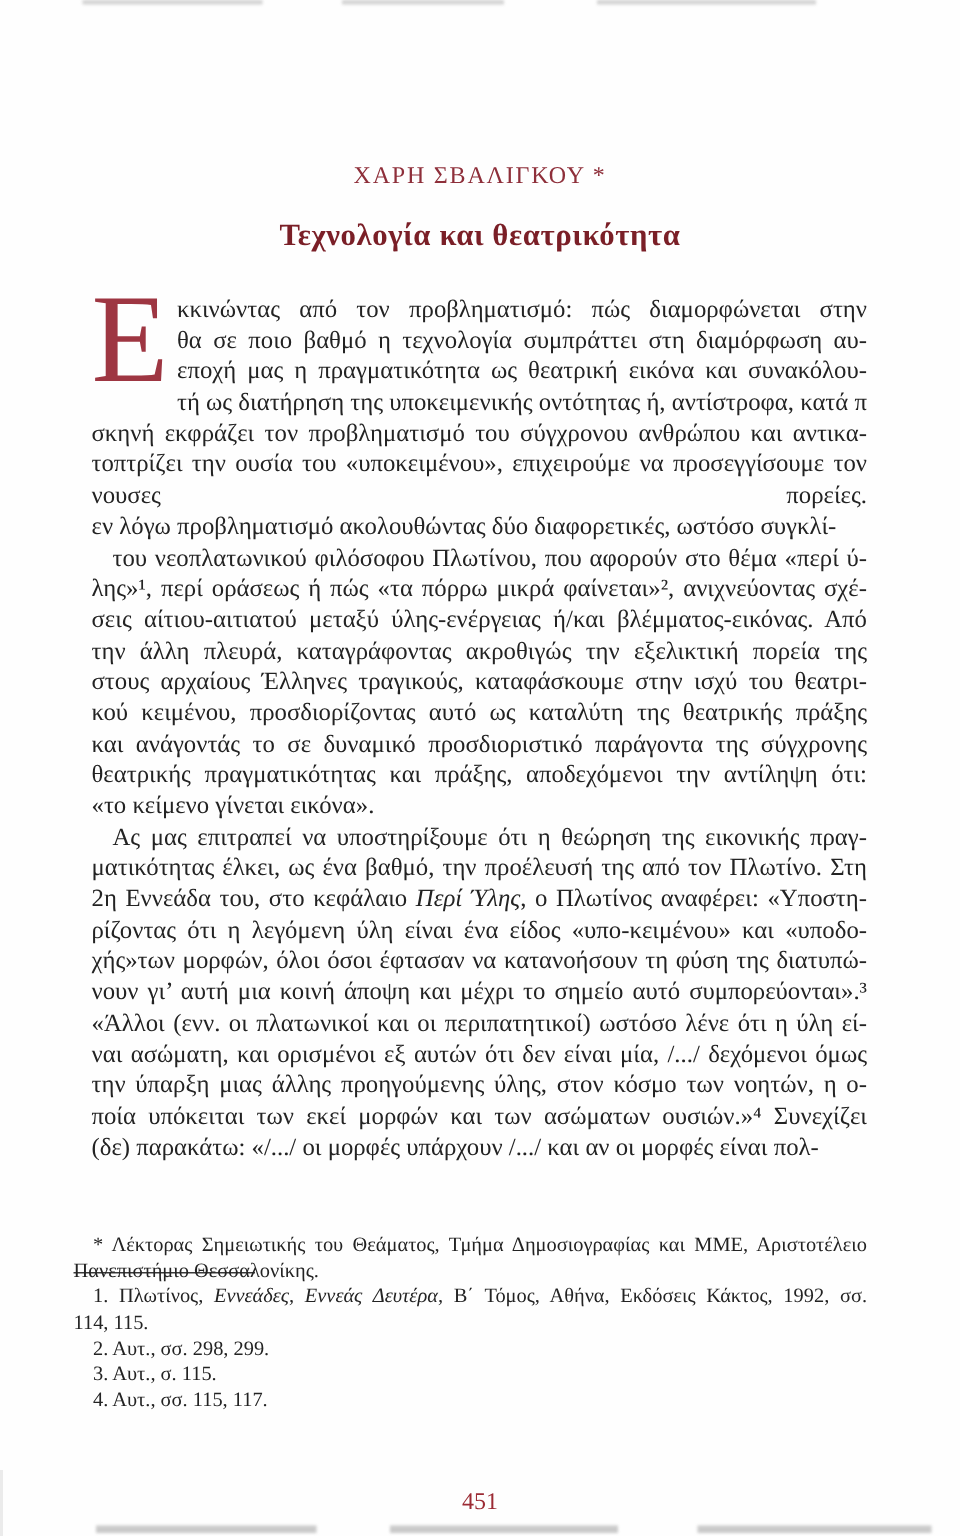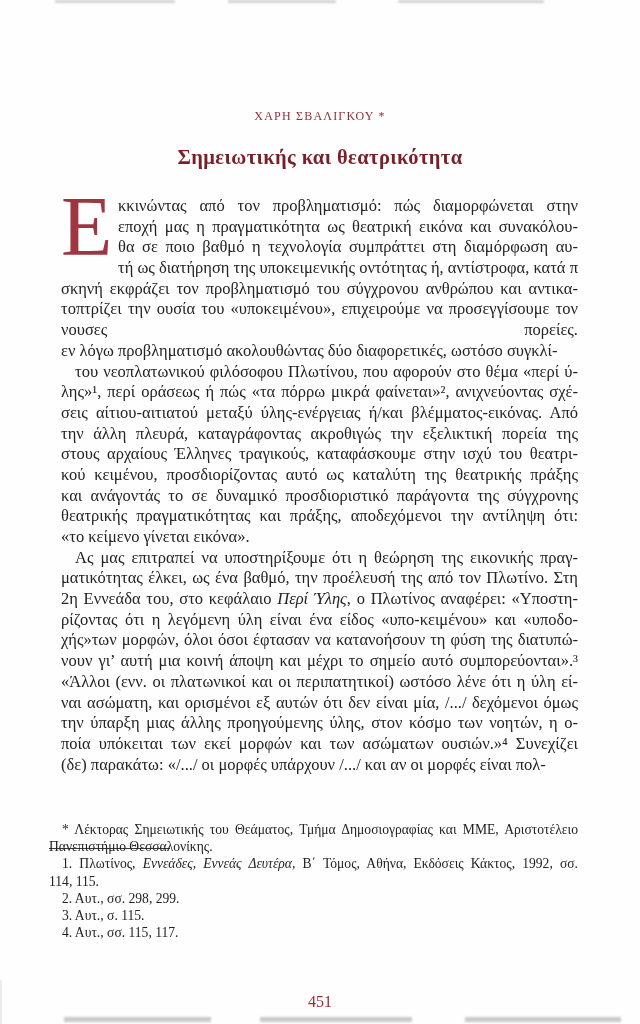--- a/index.html
+++ b/index.html
@@ -18,21 +18,21 @@
   .sb-t1 { left: 55px;  top: 0; width: 120px; height: 3px; }
   .sb-t2 { left: 228px; top: 0; width: 108px; height: 3px; }
   .sb-t3 { left: 398px; top: 0; width: 146px; height: 3px; }
   .sb-b1 { left: 64px;  top: 1017px; width: 147px; height: 5px; opacity:.55; }
   .sb-b2 { left: 260px; top: 1017px; width: 152px; height: 5px; opacity:.55; }
   .sb-b3 { left: 465px; top: 1017px; width: 156px; height: 5px; opacity:.55; }
   .sb-left { left: 0; top: 980px; width: 2px; height: 44px; opacity:.2; filter:none; }
 
   .author {
     position: absolute; top: 109px; left: 0; width: 100%;
-    text-align: center; font-size: 12px; letter-spacing: 1.2px;
+    text-align: center; font-size: 16px; letter-spacing: 1.2px;
     color: var(--title-text, #8e2f3a);
   }
   .main-title {
     position: absolute; top: 146px; left: 0; width: 100%;
     text-align: center; font-size: 20.5px; font-weight: bold; letter-spacing: .4px;
     color: var(--subtitle-text, #7a1f27);
   }
 
   .body-text {
     position: absolute; top: 196px; left: 61px; width: 517px;
@@ -74,28 +74,28 @@
 </head>
 <body>
 
 <div class="page" style="--title-text: #8e2f3a; --subtitle-text: #7a1f27; --dropcap: #9e3642; --body-text: #232323; --page-number: #9c2b34;">
 
   <div class="scan-bar sb-t1"></div>
   <div class="scan-bar sb-t2"></div>
   <div class="scan-bar sb-t3"></div>
 
   <div class="author">ΧΑΡΗ ΣΒΑΛΙΓΚΟΥ *</div>
-  <div class="main-title">Σημειωτικής και θεατρικότητα</div>
+  <div class="main-title">Τεχνολογία και θεατρικότητα</div>
 
   <div class="body-text">
     <div class="para">
       <span class="dropcap">Ε</span>
     <div class="line">κκινώντας από τον προβληματισμό: πώς διαμορφώνεται στην</div>
+        <div class="line">θα σε ποιο βαθμό η τεχνολογία συμπράττει στη διαμόρφωση αυ-</div>
         <div class="line">εποχή μας η πραγματικότητα ως θεατρική εικόνα και συνακόλου-</div>
-        <div class="line">θα σε ποιο βαθμό η τεχνολογία συμπράττει στη διαμόρφωση αυ-</div>
         <div class="line">τή ως διατήρηση της υποκειμενικής οντότητας ή, αντίστροφα, κατά πόσον</div>
         <div class="line">σκηνή εκφράζει τον προβληματισμό του σύγχρονου ανθρώπου και αντικα-</div>
         <div class="line">τοπτρίζει την ουσία του «υποκειμένου», επιχειρούμε να προσεγγίσουμε τον</div>
         <div class="line">νουσες πορείες.</div>
         <div class="line">εν λόγω προβληματισμό ακολουθώντας δύο διαφορετικές, ωστόσο συγκλί-</div>
       </div>
     <div class="para indent-first">
         <div class="line">του νεοπλατωνικού φιλόσοφου Πλωτίνου, που αφορούν στο θέμα «περί ύ-</div>
         <div class="line">λης»¹, περί οράσεως ή πώς «τα πόρρω μικρά φαίνεται»², ανιχνεύοντας σχέ-</div>
         <div class="line">σεις αίτιου-αιτιατού μεταξύ ύλης-ενέργειας ή/και βλέμματος-εικόνας. Από</div>

